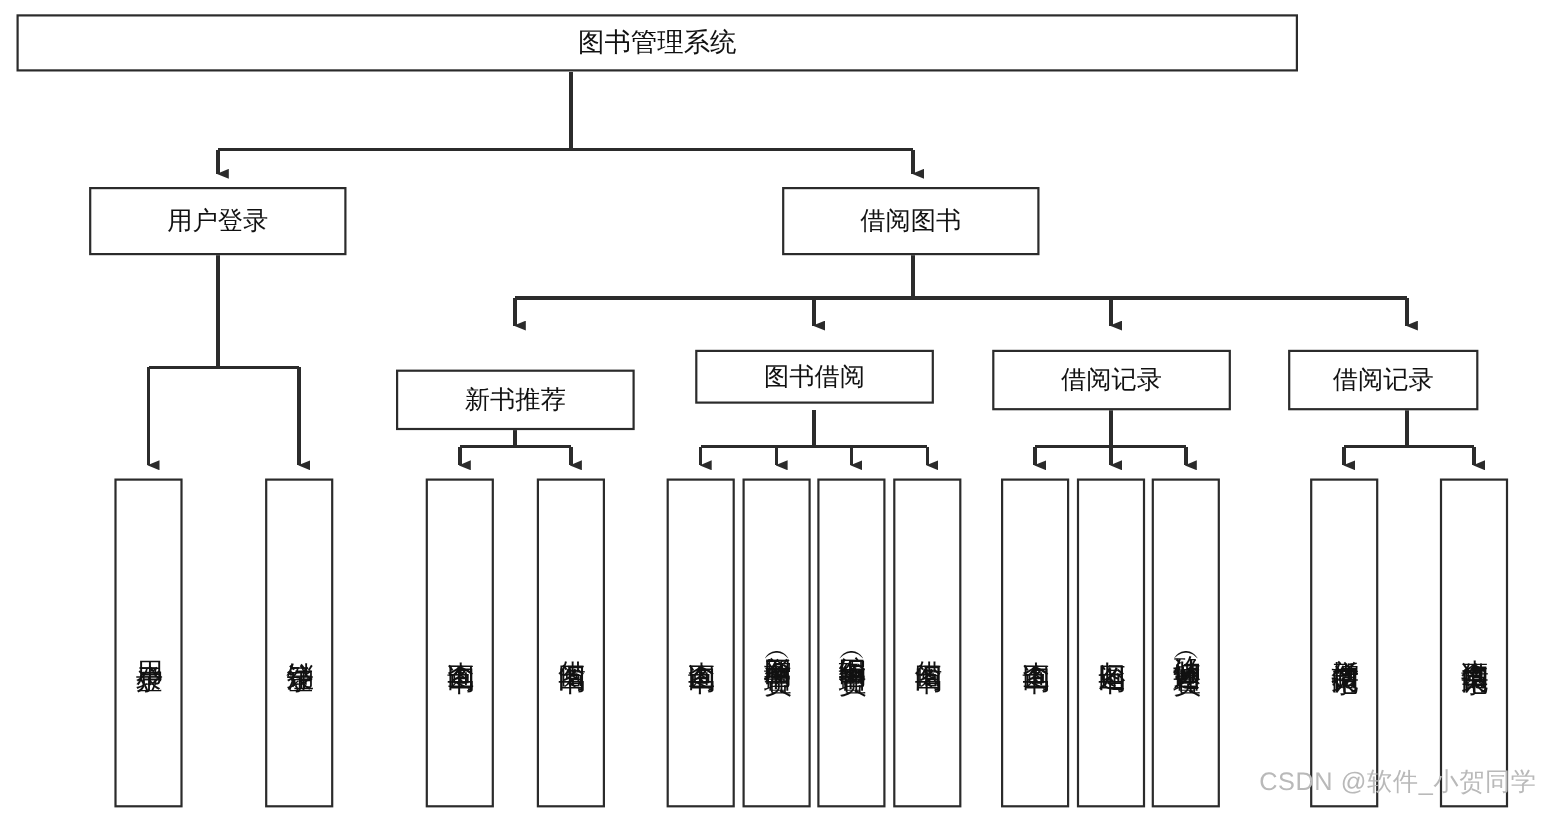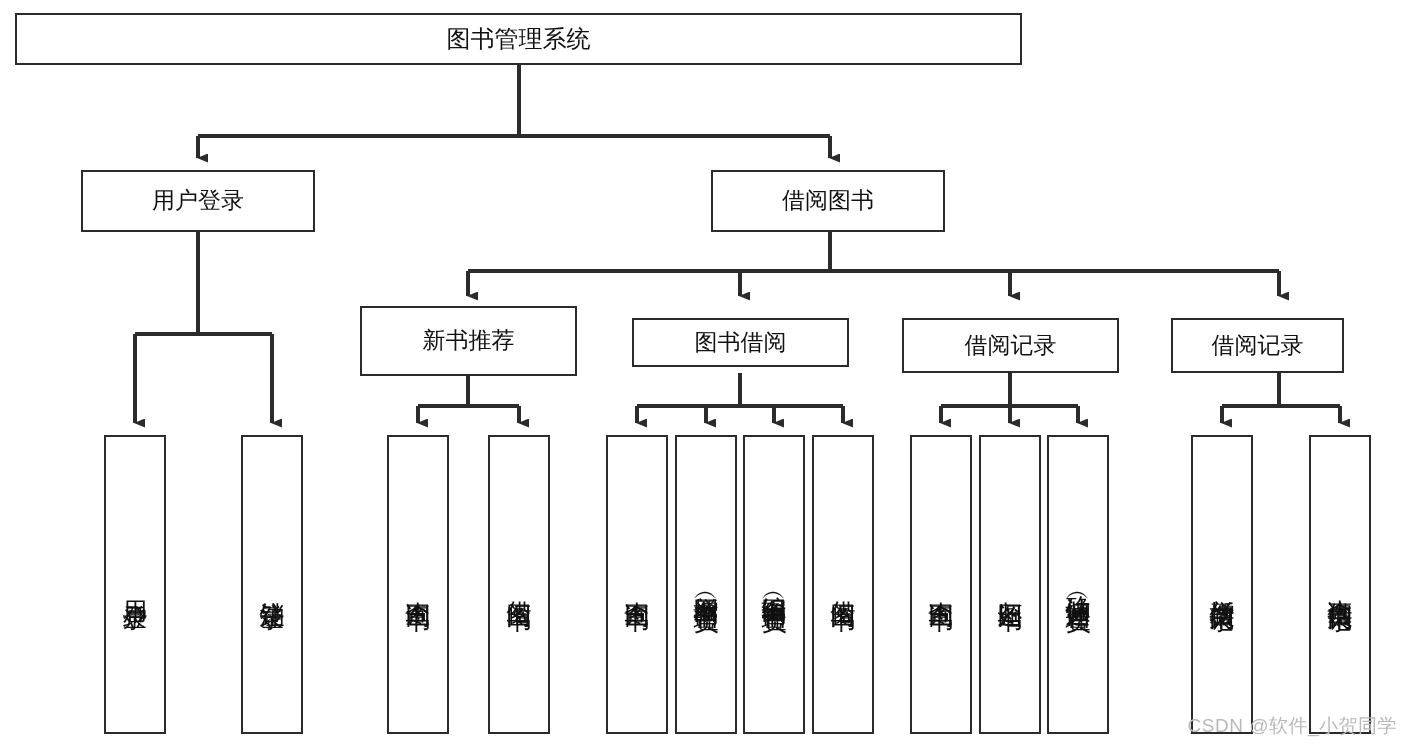--- a/index.html
+++ b/index.html
@@ -35,22 +35,22 @@
   .node.vert .lbl{
     writing-mode:vertical-rl;
     text-orientation:upright;
     font-size:25px;
     letter-spacing:2px;
     line-height:1;
     white-space:nowrap;
   }
   #watermark{
     position:absolute;
-    right:8px;bottom:8px;
-    font-size:19px;
+    right:8px;bottom:21px;
+    font-size:23px;
     color:#b9b9b9;
     letter-spacing:0.5px;
     white-space:nowrap;
     pointer-events:none;
   }
 </style>
 </head>
 <body>
 
 <div id="stage">
@@ -99,32 +99,32 @@
       <path d="M1010,406 L1010,423" marker-end="url(#arrow)"></path>
       <path d="M1078,406 L1078,423" marker-end="url(#arrow)"></path>
 
       <path d="M1279,373 L1279,406"></path>
       <path d="M1222,406 L1340,406"></path>
       <path d="M1222,406 L1222,423" marker-end="url(#arrow)"></path>
       <path d="M1340,406 L1340,423" marker-end="url(#arrow)"></path>
     </g>
   </svg>
 
-  <div class="node root horiz" style="left:15px;top:13px;width:1007px;height:52px;">
+  <div class="node root horiz" style="left:15px;top:13px;width:1165px;height:52px;">
     <span class="lbl">图书管理系统</span>
   </div>
 
   <div class="node horiz" style="left:81px;top:170px;width:234px;height:62px;">
     <span class="lbl">用户登录</span>
   </div>
   <div class="node horiz" style="left:711px;top:170px;width:234px;height:62px;">
     <span class="lbl">借阅图书</span>
   </div>
 
-  <div class="node horiz" style="left:360px;top:306px;width:217px;height:70px;">
+  <div class="node horiz" style="left:360px;top:336px;width:217px;height:55px;">
     <span class="lbl">新书推荐</span>
   </div>
   <div class="node horiz" style="left:632px;top:318px;width:217px;height:49px;">
     <span class="lbl">图书借阅</span>
   </div>
   <div class="node horiz" style="left:902px;top:318px;width:217px;height:55px;">
     <span class="lbl">借阅记录</span>
   </div>
   <div class="node horiz" style="left:1171px;top:318px;width:173px;height:55px;">
     <span class="lbl">借阅记录</span>

